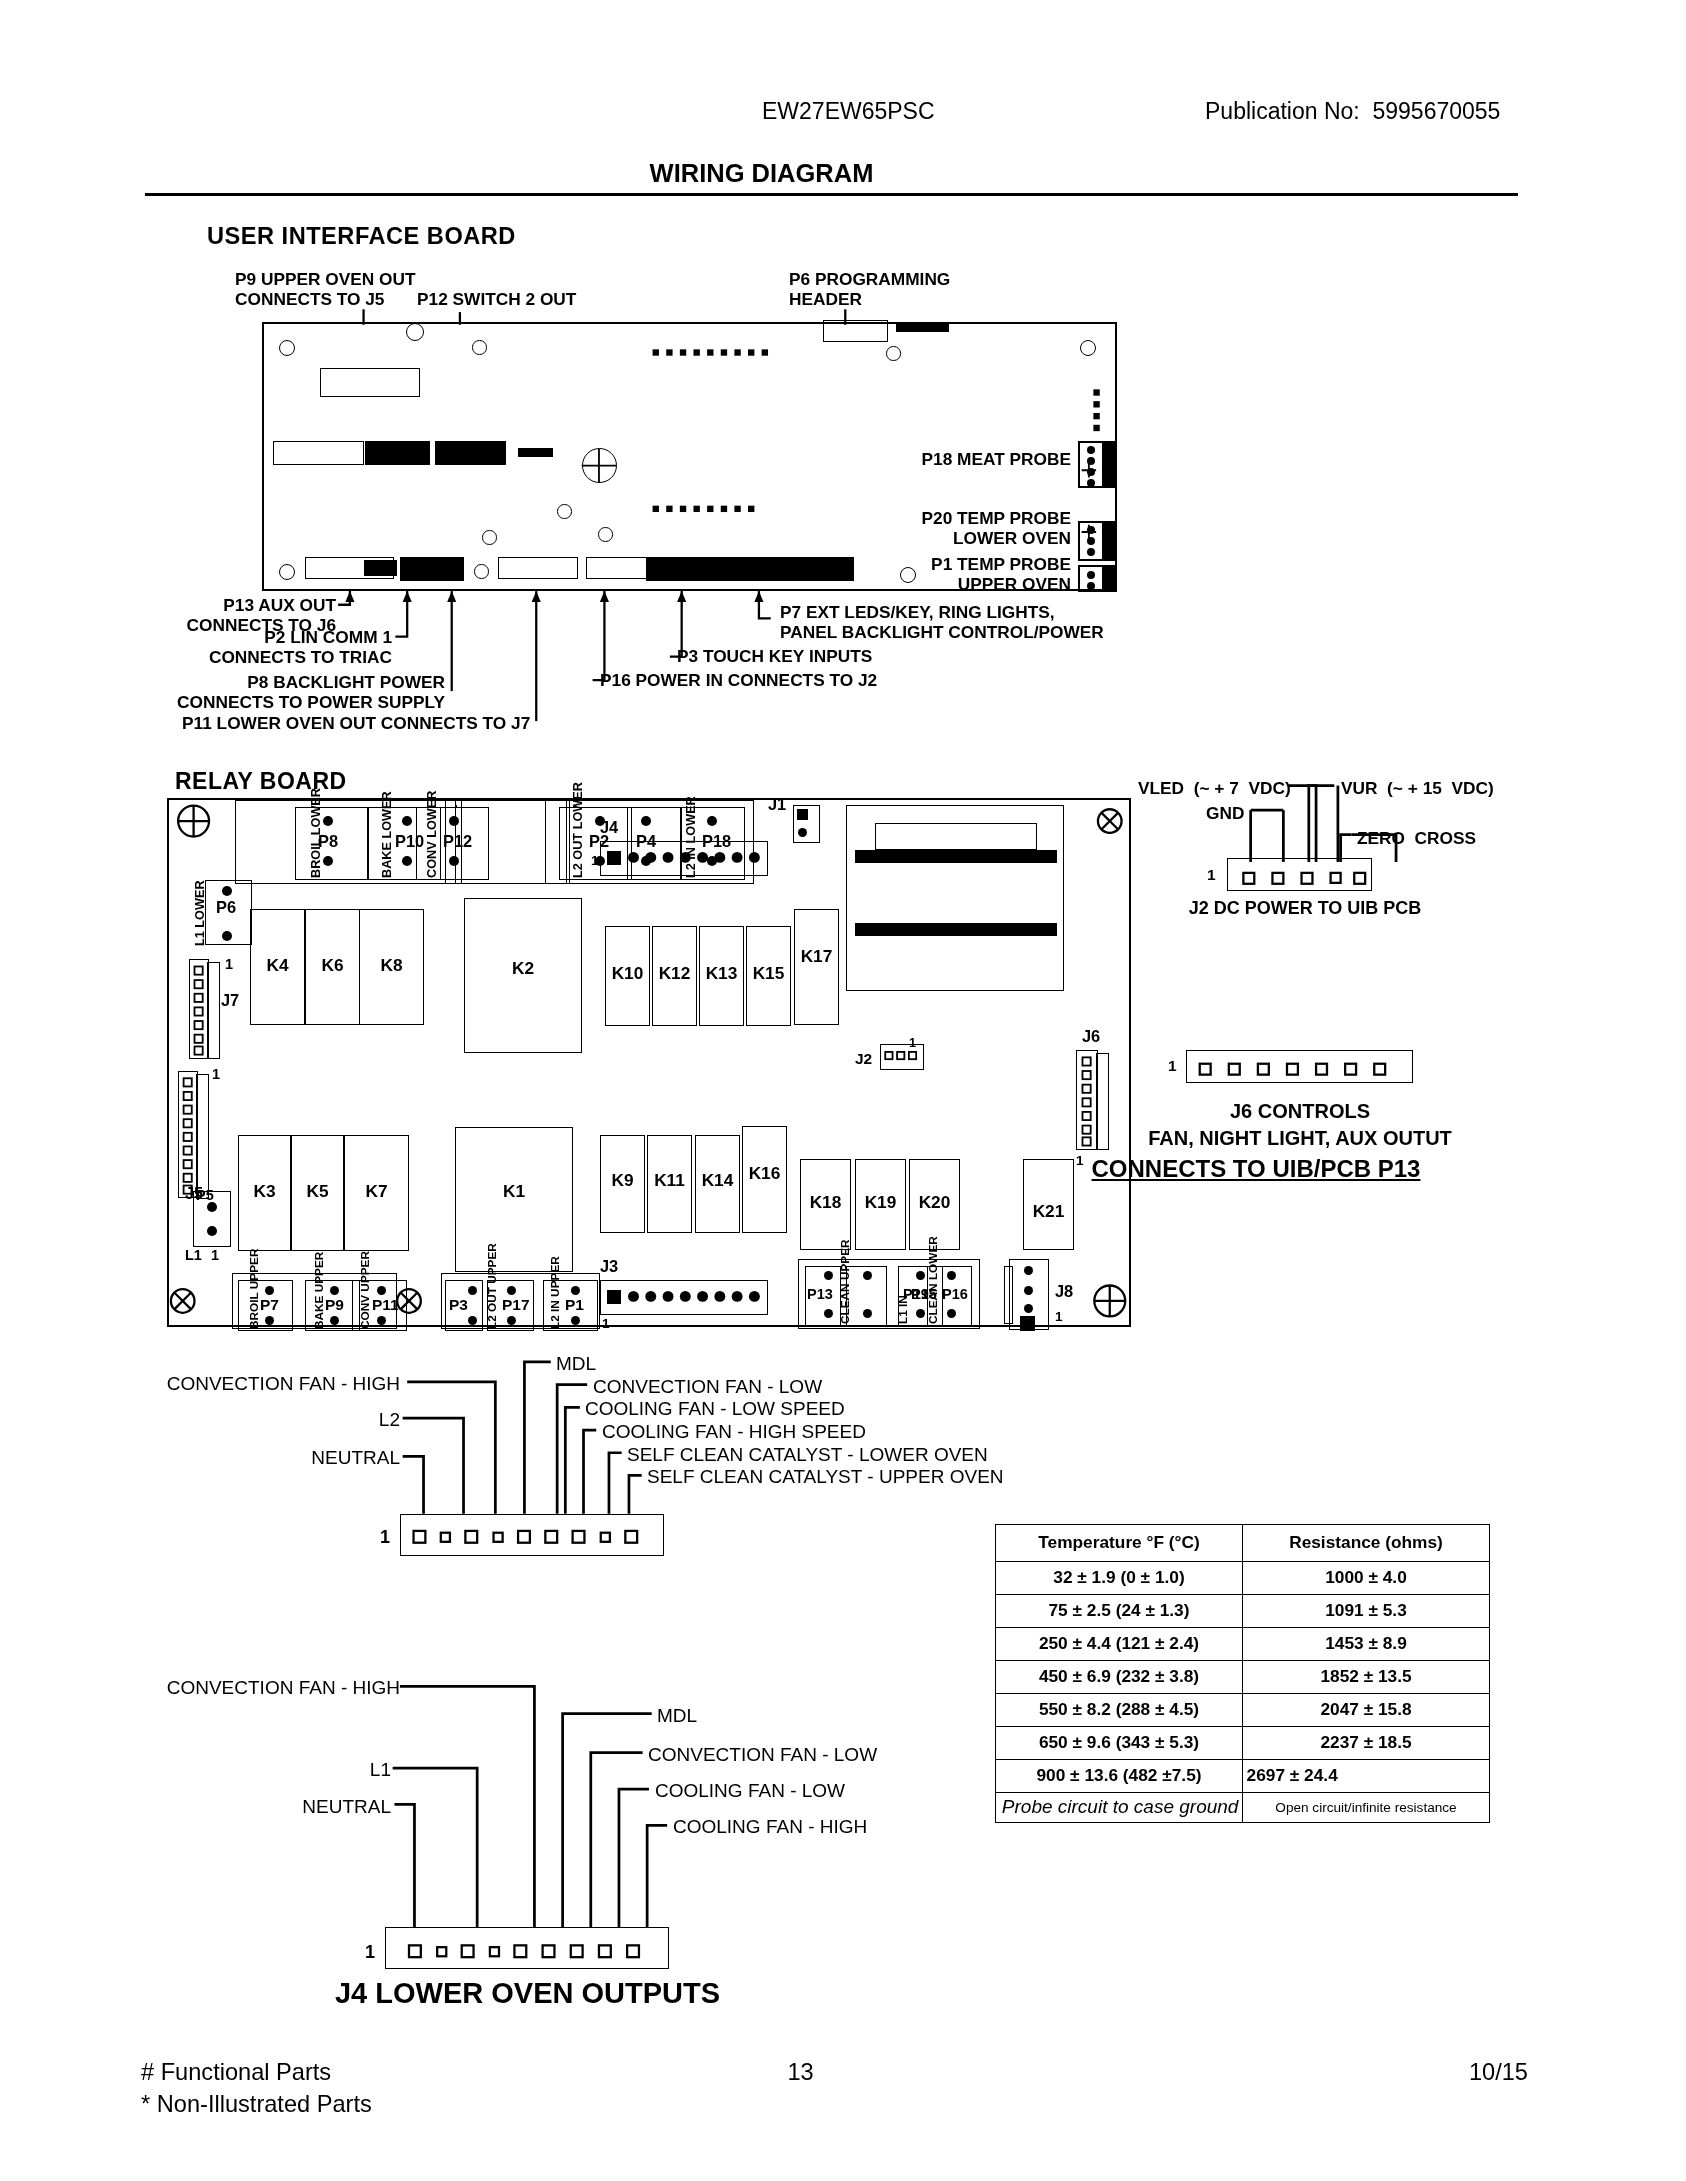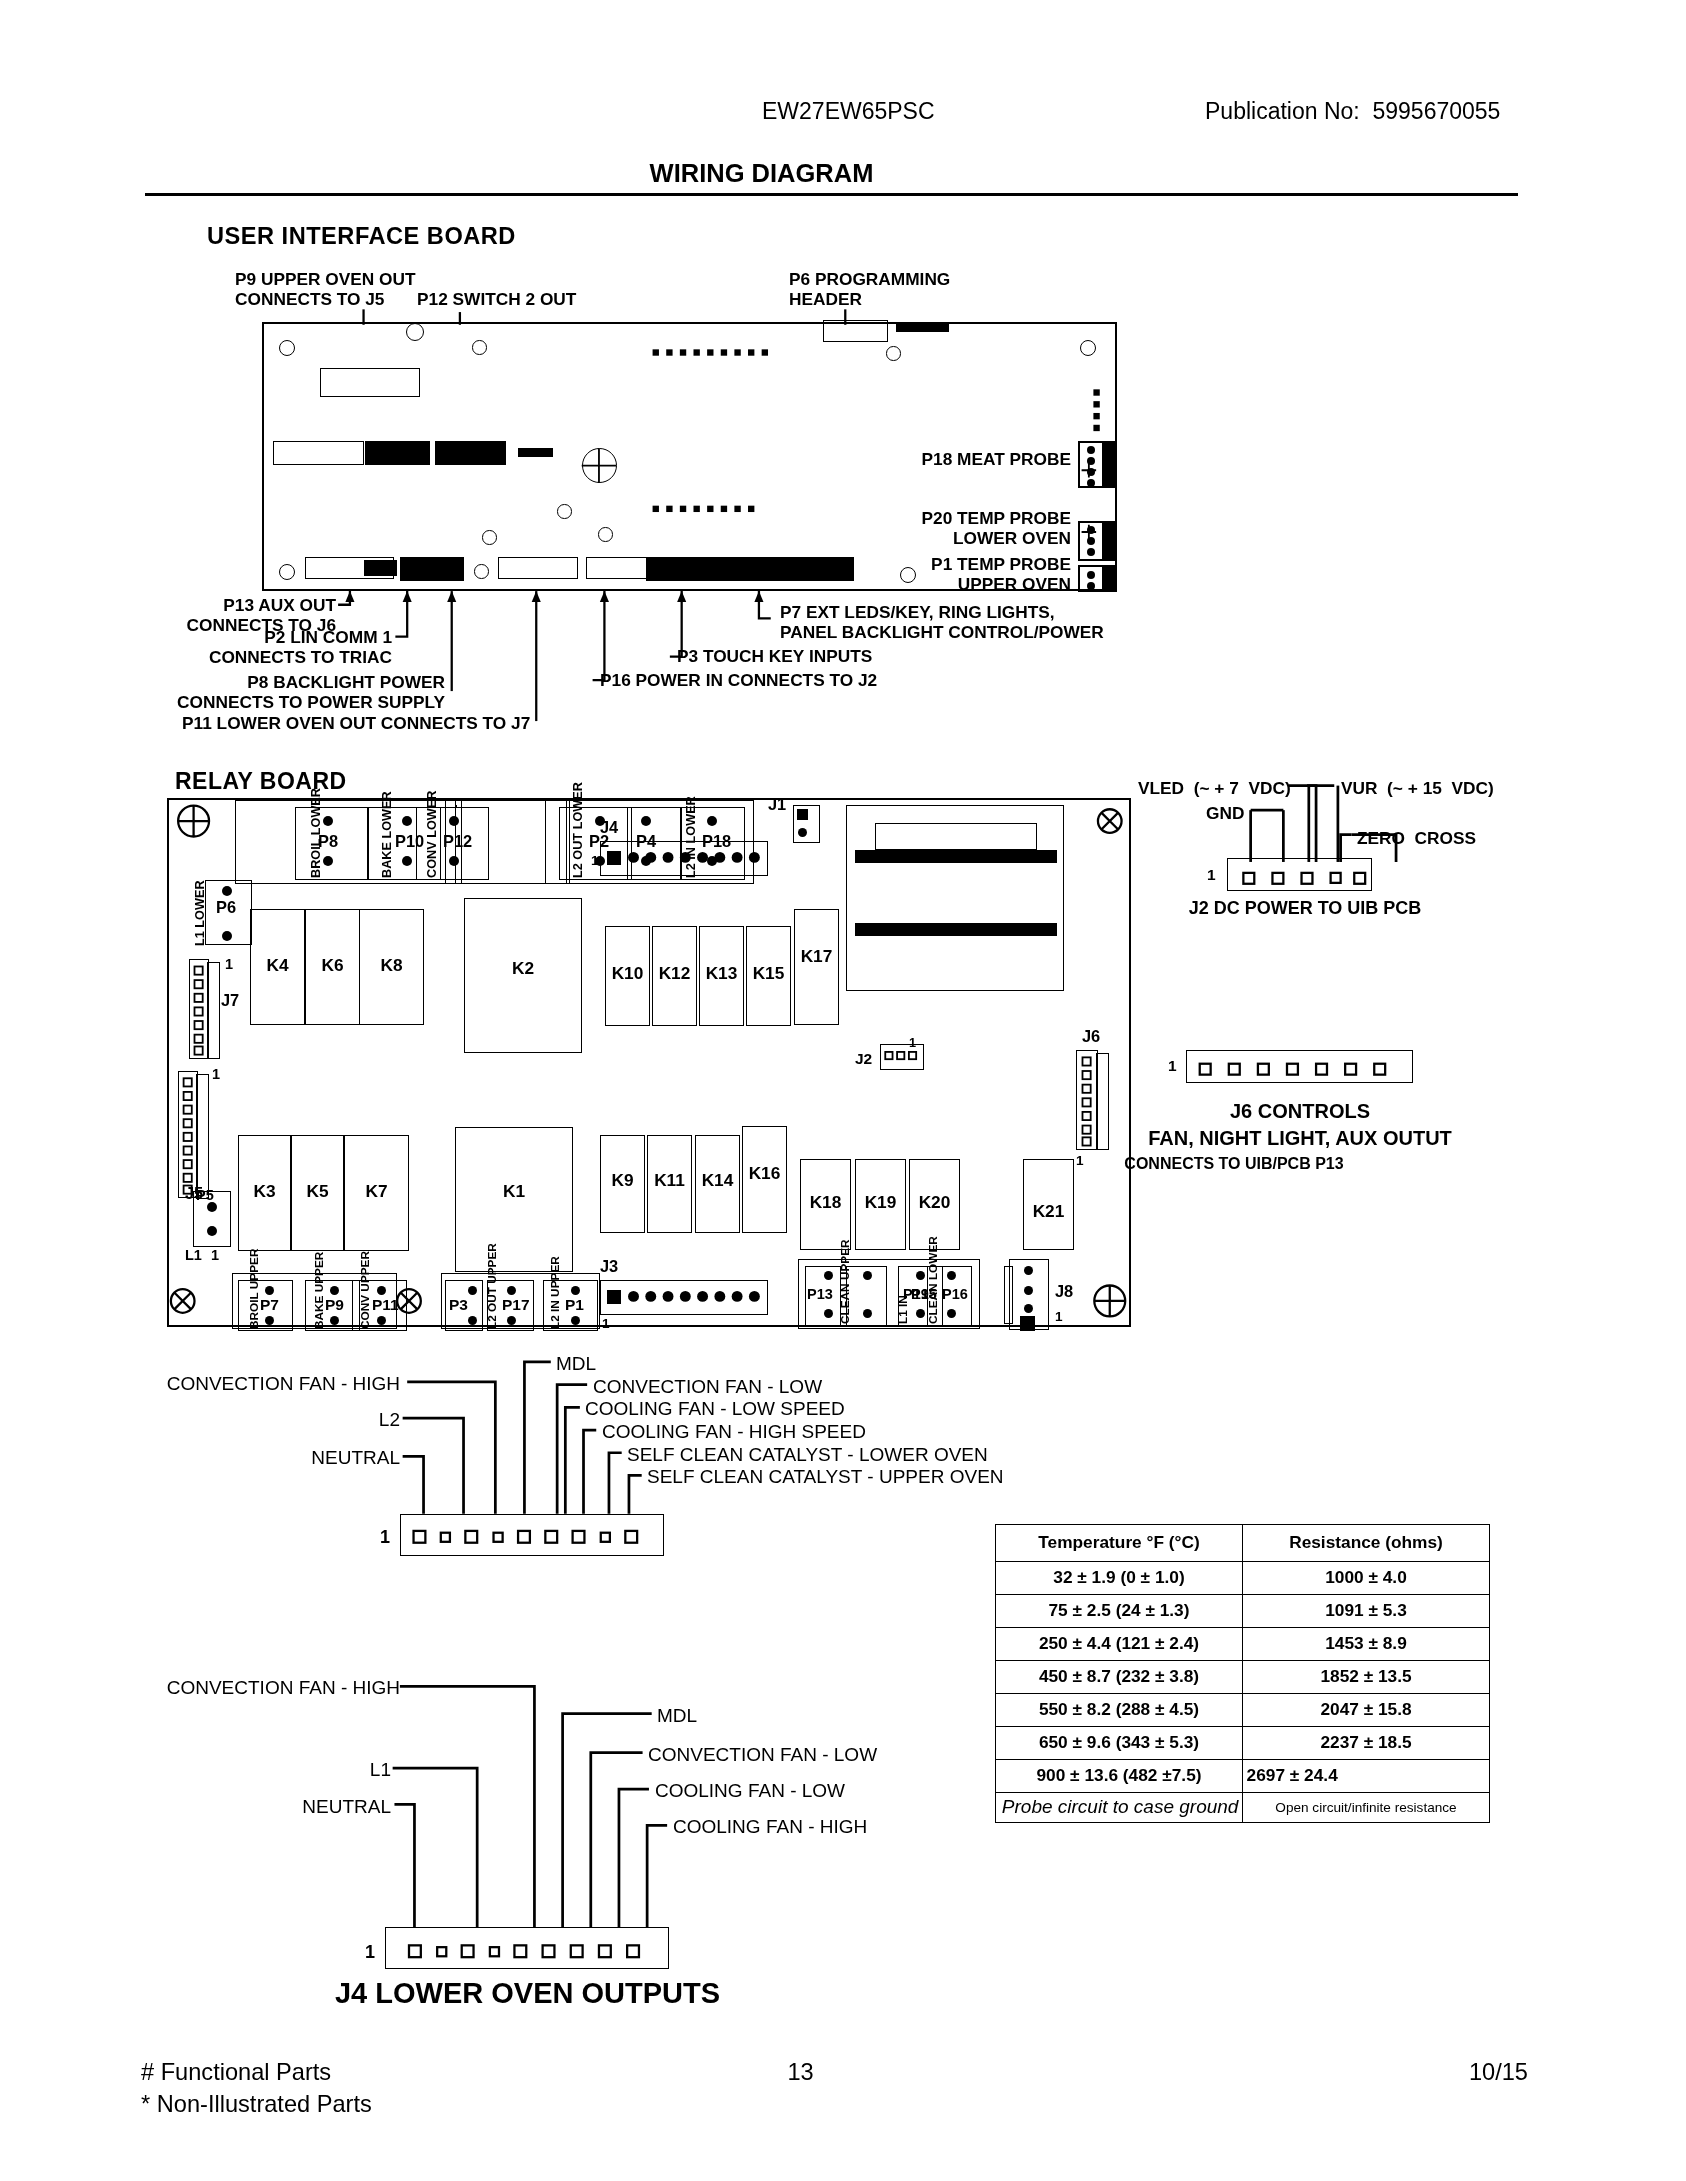--- a/index.html
+++ b/index.html
@@ -516,21 +516,21 @@
         <rect x="1352" y="1170" width="12" height="12"></rect>
       <rect x="1384" y="1170" width="12" height="12"></rect>
         <rect x="1416" y="1170" width="12" height="12"></rect>
       <rect x="1448" y="1170" width="12" height="12"></rect>
         <rect x="1480" y="1170" width="12" height="12"></rect>
       <rect x="1512" y="1170" width="12" height="12"></rect>
     </g>
   </svg>
   <div class="t b ctr" style="left:1118px;top:1100px;width:364px;font-size:20px;">J6 CONTROLS</div>
   <div class="t b ctr" style="left:1118px;top:1127px;width:364px;font-size:20px;">FAN, NIGHT LIGHT, AUX OUTUT</div>
-  <div class="t b ctr" style="left:1052px;top:1155px;width:364px;font-size:16px;">CONNECTS TO UIB/PCB P13</div>
+  <div class="t b ctr" style="left:1074px;top:1155px;width:364px;font-size:24px;text-decoration:underline;">CONNECTS TO UIB/PCB P13</div>
 
   <div class="t rt" style="left:109px;top:1373px;width:291px;font-size:19px;">CONVECTION FAN - HIGH</div>
   <div class="t rt" style="left:227px;top:1409px;width:173px;font-size:19px;">L2</div>
   <div class="t rt" style="left:164px;top:1447px;width:236px;font-size:19px;">NEUTRAL</div>
 
   <div class="t" style="left:556px;top:1353px;font-size:19px;">MDL</div>
   <div class="t" style="left:593px;top:1376px;font-size:19px;">CONVECTION FAN - LOW</div>
   <div class="t" style="left:585px;top:1398px;font-size:19px;">COOLING FAN - LOW SPEED</div>
   <div class="t" style="left:602px;top:1421px;font-size:19px;">COOLING FAN - HIGH SPEED</div>
   <div class="t" style="left:627px;top:1444px;font-size:19px;">SELF CLEAN CATALYST - LOWER OVEN</div>
@@ -619,21 +619,21 @@
         </tr>
         <tr>
           <td style="border:1.8px solid #000;padding:5.5px 3.6px;text-align:center;font-weight:bold;">75 ± 2.5 (24 ± 1.3)</td>
           <td style="border:1.8px solid #000;padding:5.5px 3.6px;text-align:center;font-weight:bold;">1091 ± 5.3</td>
         </tr>
         <tr>
           <td style="border:1.8px solid #000;padding:5.5px 3.6px;text-align:center;font-weight:bold;">250 ± 4.4 (121 ± 2.4)</td>
           <td style="border:1.8px solid #000;padding:5.5px 3.6px;text-align:center;font-weight:bold;">1453 ± 8.9</td>
         </tr>
         <tr>
-          <td style="border:1.8px solid #000;padding:5.5px 3.6px;text-align:center;font-weight:bold;">450 ± 8.7 (232 ± 3.8)</td>
+          <td style="border:1.8px solid #000;padding:5.5px 3.6px;text-align:center;font-weight:bold;">450 ± 6.9 (232 ± 3.8)</td>
           <td style="border:1.8px solid #000;padding:5.5px 3.6px;text-align:center;font-weight:bold;">1852 ± 13.5</td>
         </tr>
         <tr>
           <td style="border:1.8px solid #000;padding:5.5px 3.6px;text-align:center;font-weight:bold;">550 ± 8.2 (288 ± 4.5)</td>
           <td style="border:1.8px solid #000;padding:5.5px 3.6px;text-align:center;font-weight:bold;">2047 ± 15.8</td>
         </tr>
         <tr>
           <td style="border:1.8px solid #000;padding:5.5px 3.6px;text-align:center;font-weight:bold;">650 ± 9.6 (343 ± 5.3)</td>
           <td style="border:1.8px solid #000;padding:5.5px 3.6px;text-align:center;font-weight:bold;">2237 ± 18.5</td>
         </tr>

